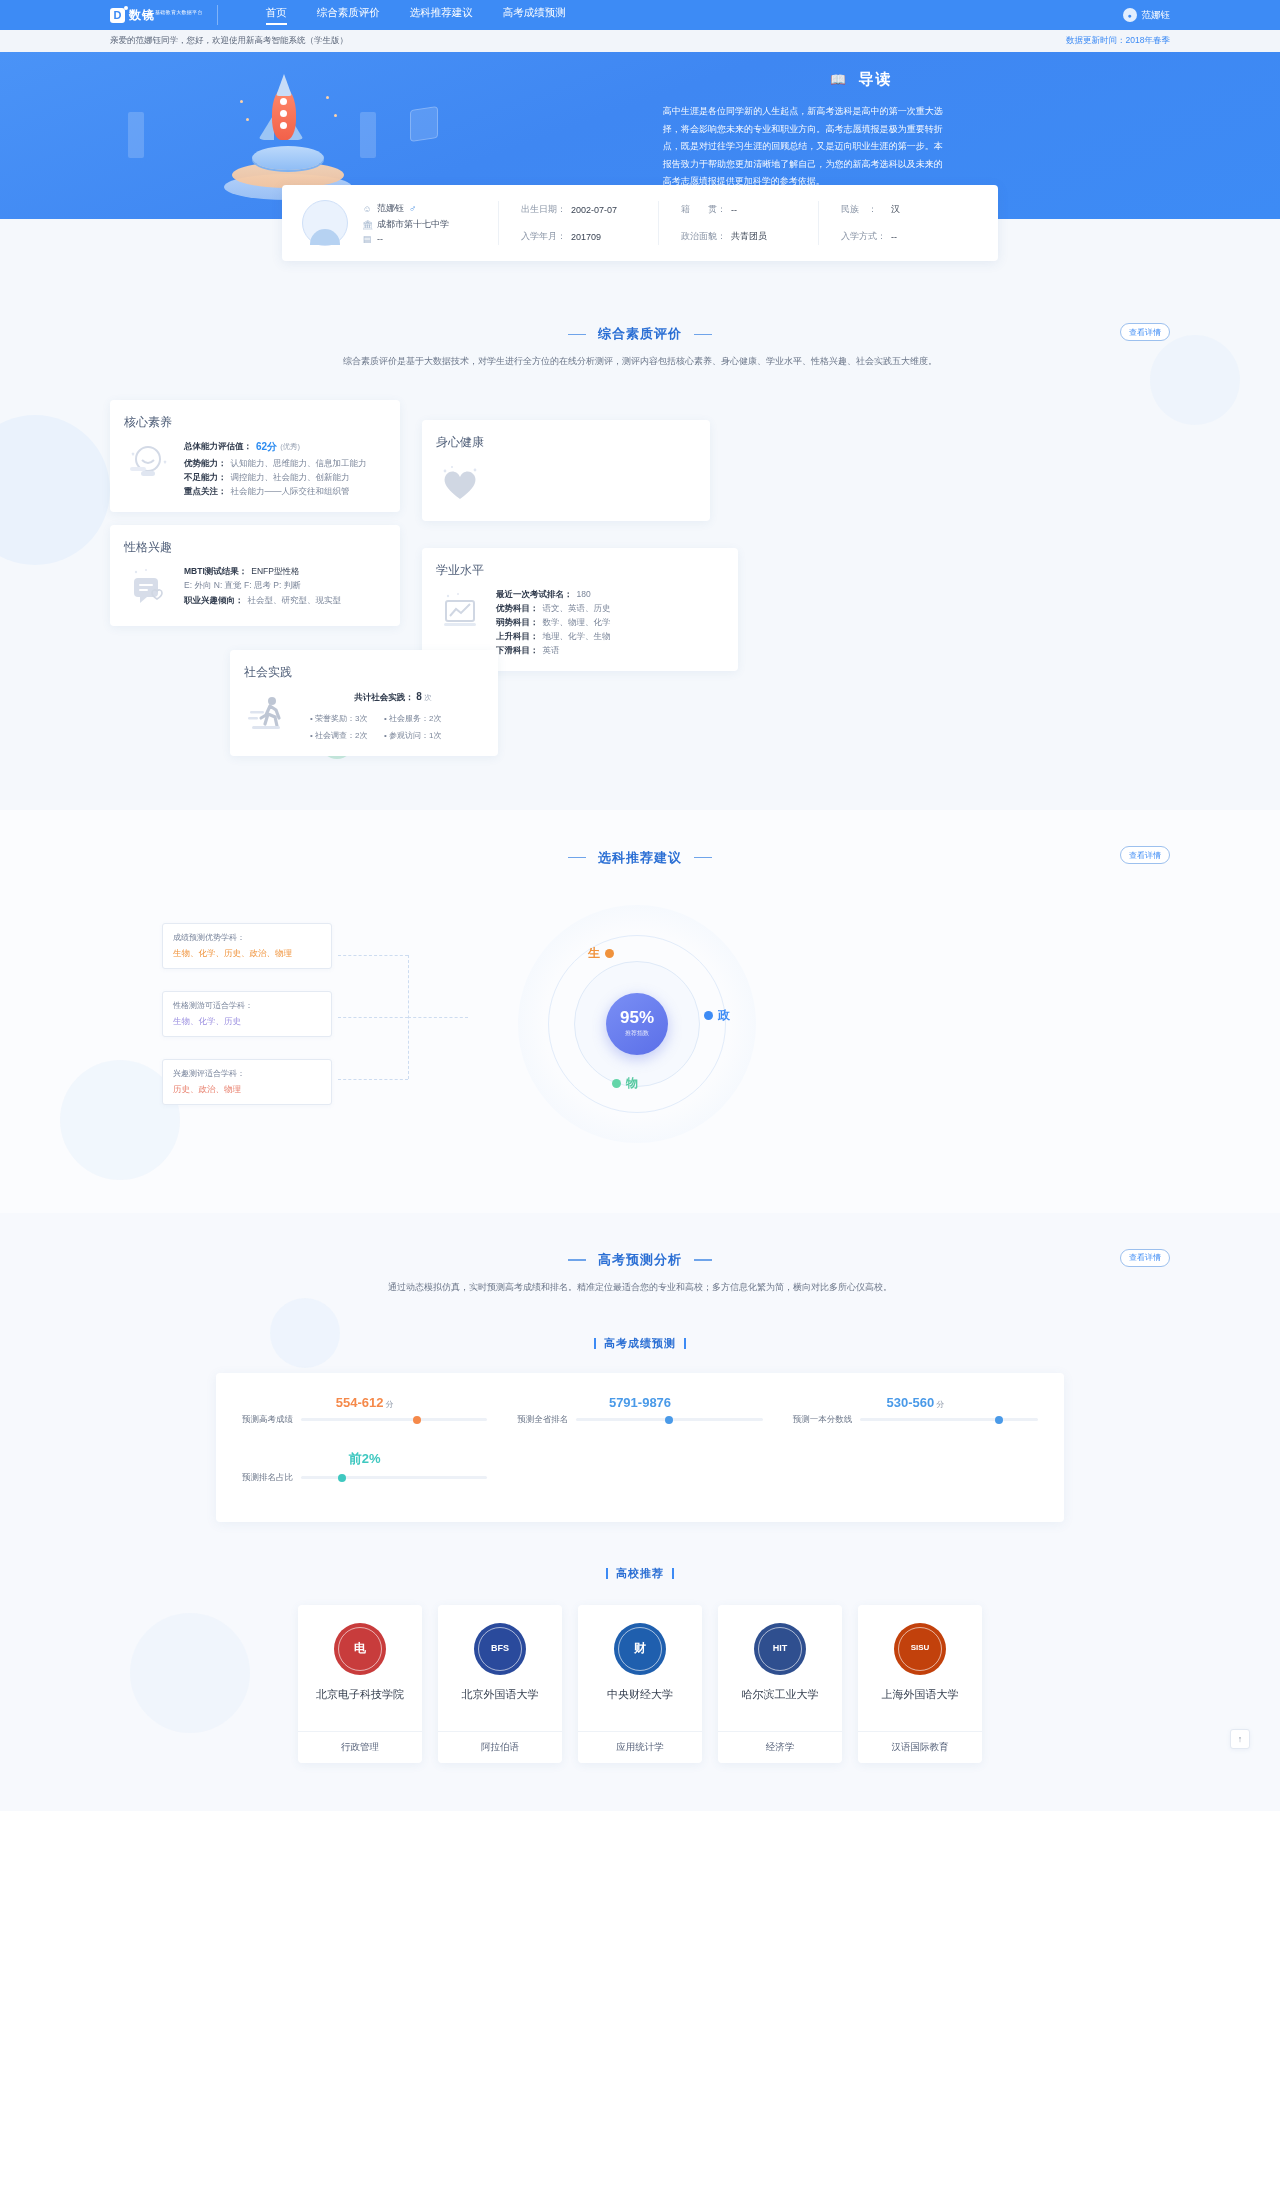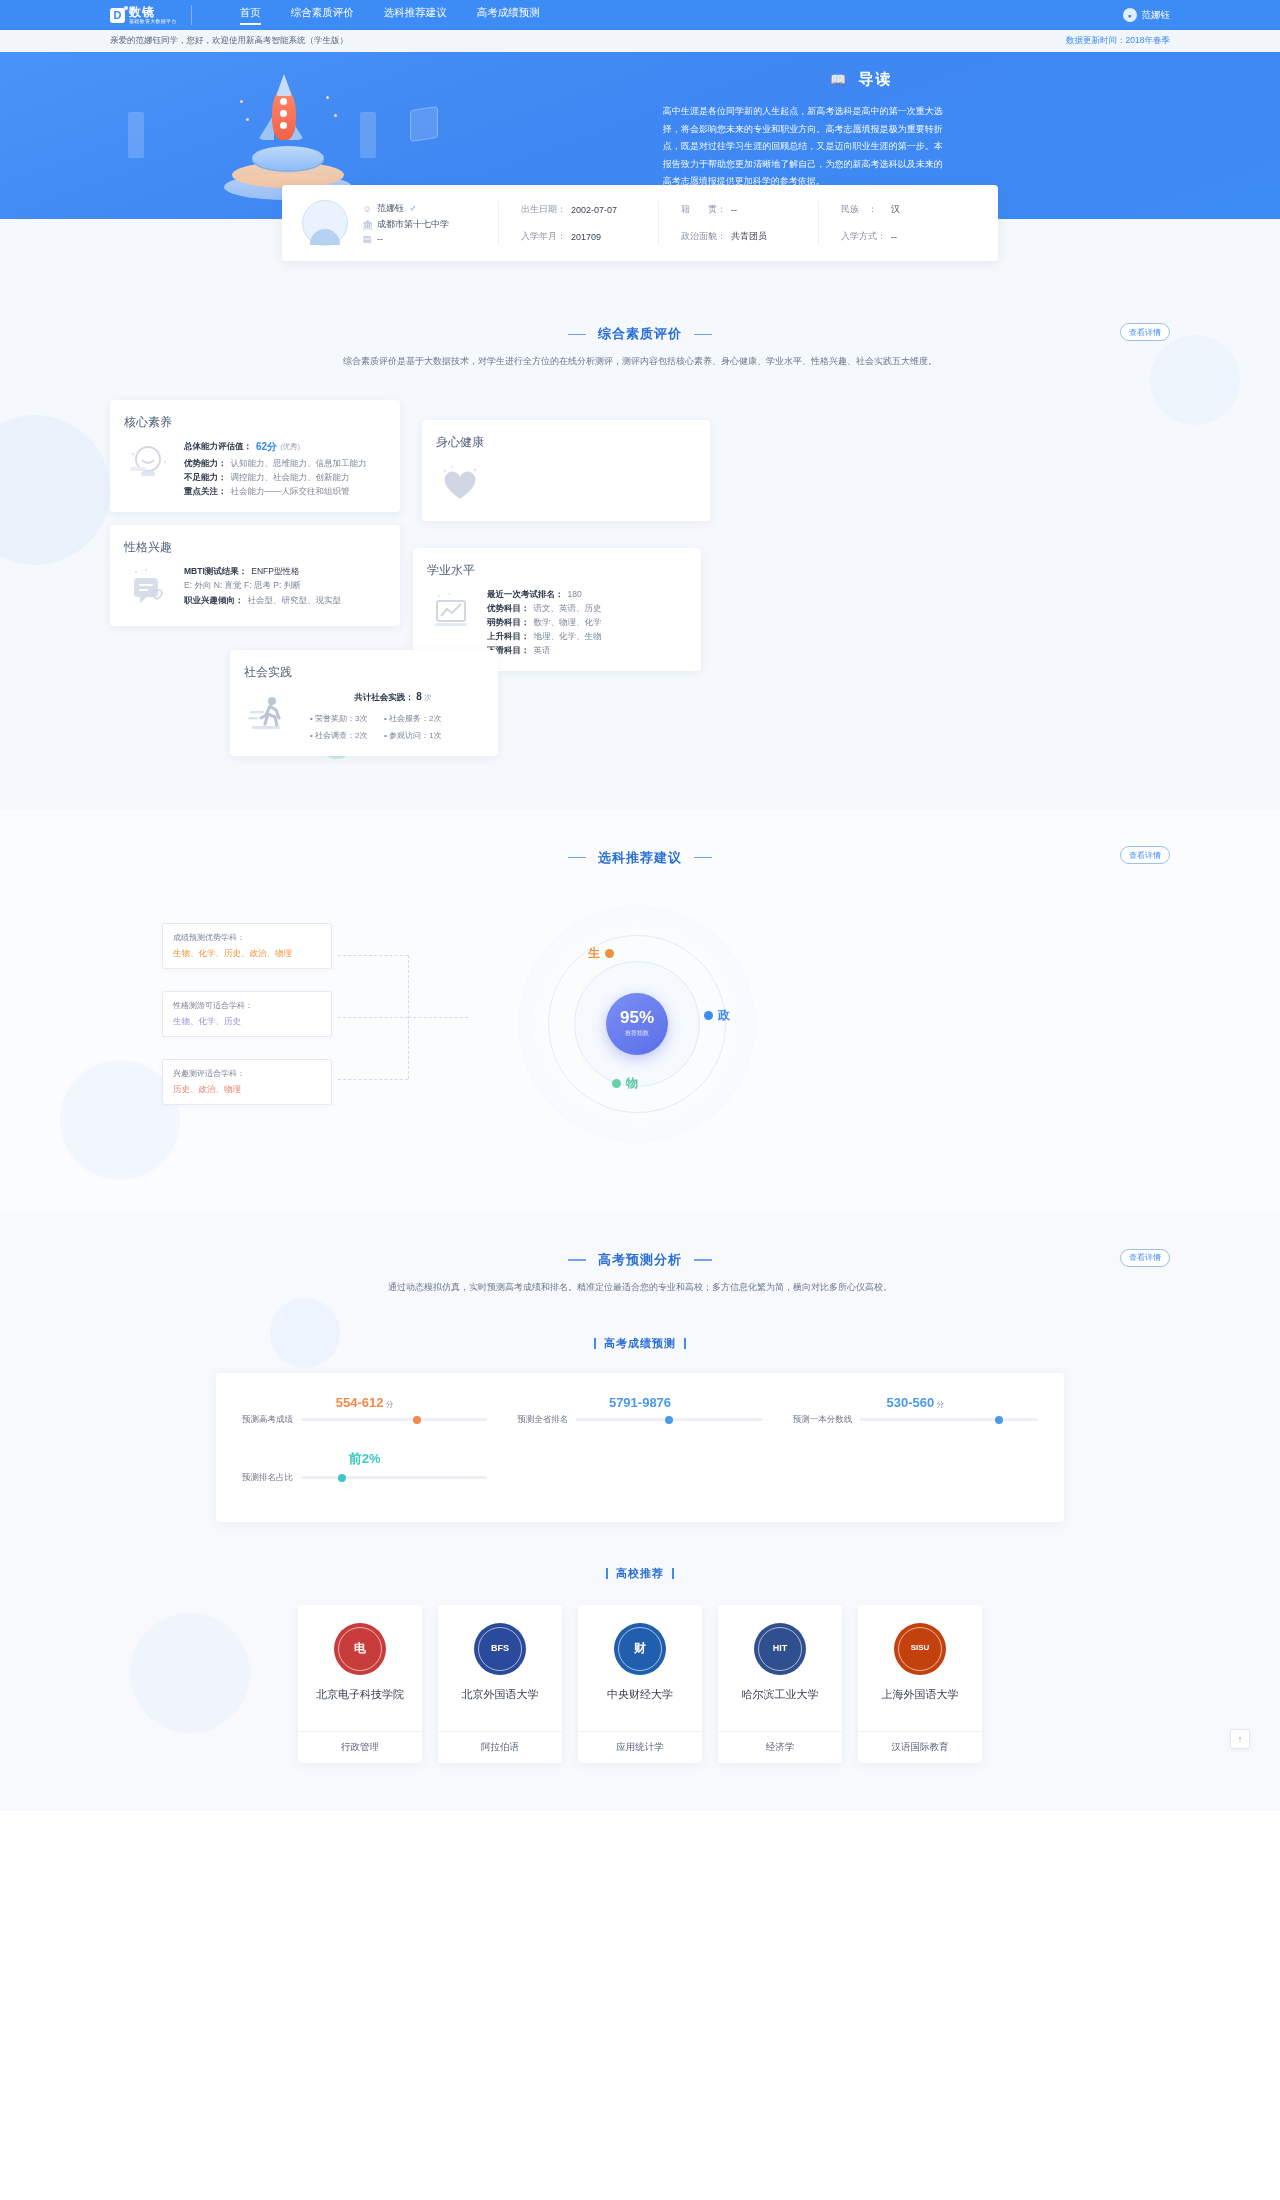--- a/index.html
+++ b/index.html
@@ -25,21 +25,21 @@
   .logo-wrap { display: flex; align-items: center; gap: 4px; padding-right: 14px; border-right: 1px solid rgba(255,255,255,.35); height: 20px; }
   .logo-mark {
     width: 15px; height: 15px; border-radius: 3px; background: #ffffff;
     color: #3d8bf5; font-size: 11px; font-weight: bold; line-height: 15px; text-align: center;
     position: relative;
   }
   .logo-mark::after {
     content: ""; position: absolute; right: -3px; top: -2px; width: 4px; height: 4px;
     border-radius: 50%; background: #ffffff;
   }
-  .logo-text { display: flex; flex-direction: column; line-height: 1; }
+  .logo-text { display: flex; flex-direction: row; line-height: 1; }
   .logo-title { color: #fff; font-size: 12px; font-weight: bold; letter-spacing: 1px; }
   .logo-sub { color: #fff; font-size: 5px; letter-spacing: .3px; margin-top: 1px; }
   .nav-links { display: flex; align-items: center; gap: 30px; margin-left: 48px; }
   .nav-link {
     color: #ffffff; font-size: 10.5px; text-decoration: none; padding-bottom: 3px;
     border-bottom: 2px solid transparent; cursor: pointer; white-space: nowrap;
   }
   .nav-link.active { border-bottom-color: #ffffff; }
   .nav-user { margin-left: auto; display: flex; align-items: center; gap: 5px; }
   .avatar-sm {
@@ -166,21 +166,21 @@
   .qval { color: #7a8599; padding-left: 4px; }
   .qval-blue { color: #2d8cf0; font-weight: bold; font-size: 10px; }
   .qval-red { color: #e0474c; font-weight: bold; font-size: 10px; }
   .qsmall { color: #9aa4b5; font-size: 7.5px; }
   .qplain { color: #7a8599; font-size: 8.5px; line-height: 1.75; }
 
   
   #card-core { left: 0px; top: 0px; width: 290px; }
   #card-health { left: 312px; top: 20px; width: 288px; }
   #card-person { left: 0px; top: 125px; width: 290px; }
-  #card-academic { left: 303px; top: 148px; width: 288px; }
+  #card-academic { left: 312px; top: 148px; width: 316px; }
   #card-practice { left: 120px; top: 250px; width: 268px; }
 
   .qcenter { text-align: center; font-size: 8.5px; margin-bottom: 6px; }
   .practice-items { display: flex; flex-wrap: wrap; gap: 4px 14px; font-size: 8px; color: #7a8599; padding-left: 6px; }
   .practice-items span { width: 60px; }
 
   
   .blob { position: absolute; border-radius: 50%; z-index: 1; }
   .blob-green { width: 34px; height: 34px; background: #b8e6d2; opacity: .75; }
   .blob-lightblue { background: #eaf2fc; }

